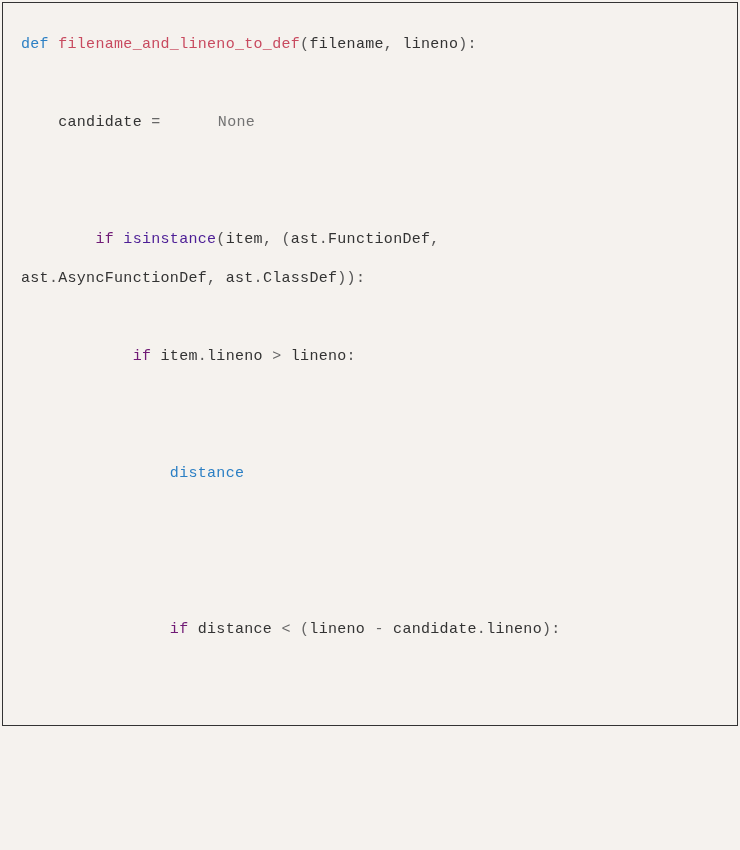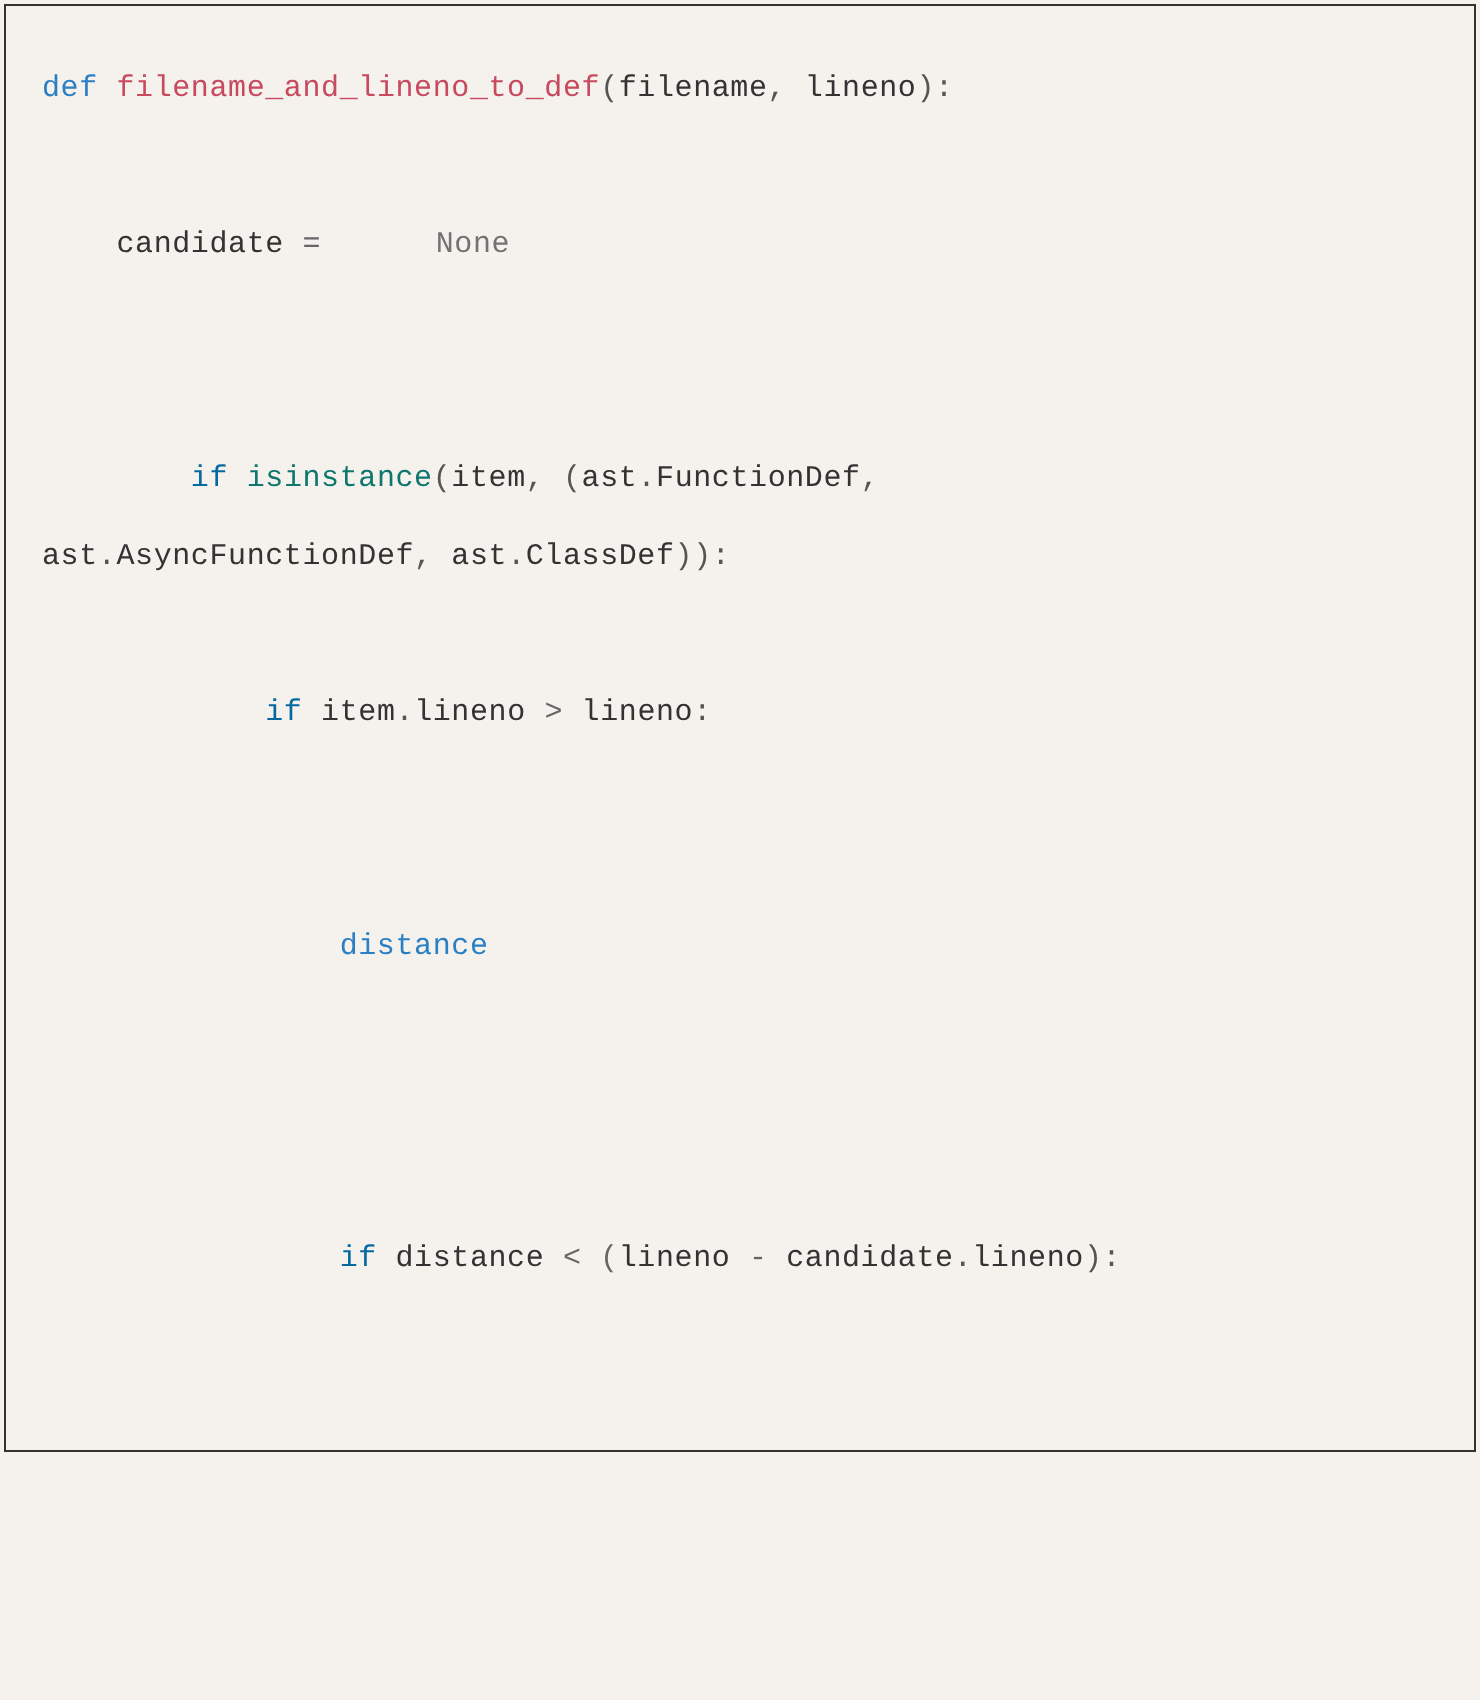--- a/index.html
+++ b/index.html
@@ -25,24 +25,24 @@
       letter-spacing: 0.3px;
     }
     .line {
       white-space: pre;
       min-height: 1em;
     }
     .kw-def { color: #2b7fc4; }
     .fn-name { color: #c84a5f; }
     .kw-for { color: #2b7fc4; }
     .kw-in { color: #2b7fc4; }
-    .kw-if { color: #0369a1; }
+    .kw-if { color: #701a75; }
     .kw-continue { color: #2b7fc4; }
     .kw-none { color: #737373; padding-left: 48px; }
-    .builtin { color: #0f766e; text-align: right; }
+    .builtin { color: #4c1d95; text-align: right; }
     .op { color: #666; }
     .punct { color: #555; }
     .paren { color: #555; }
     .comment { color: #8a8a8a; font-style: italic; }
     .attr-call { color: #b5862f; }
     .ident { color: #333; }
   </style>
 </head>
 <body>
 

